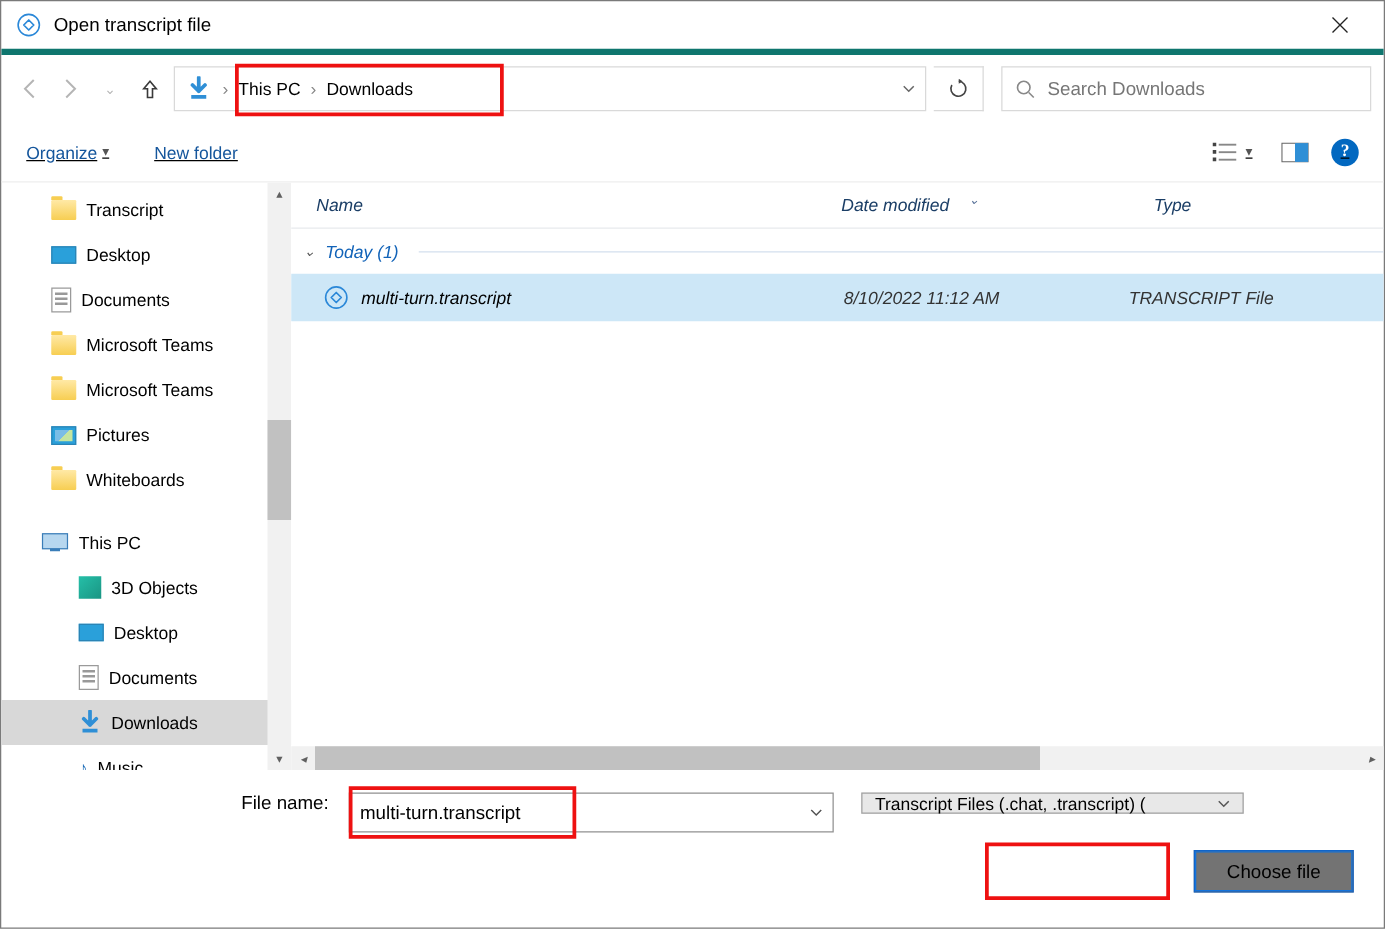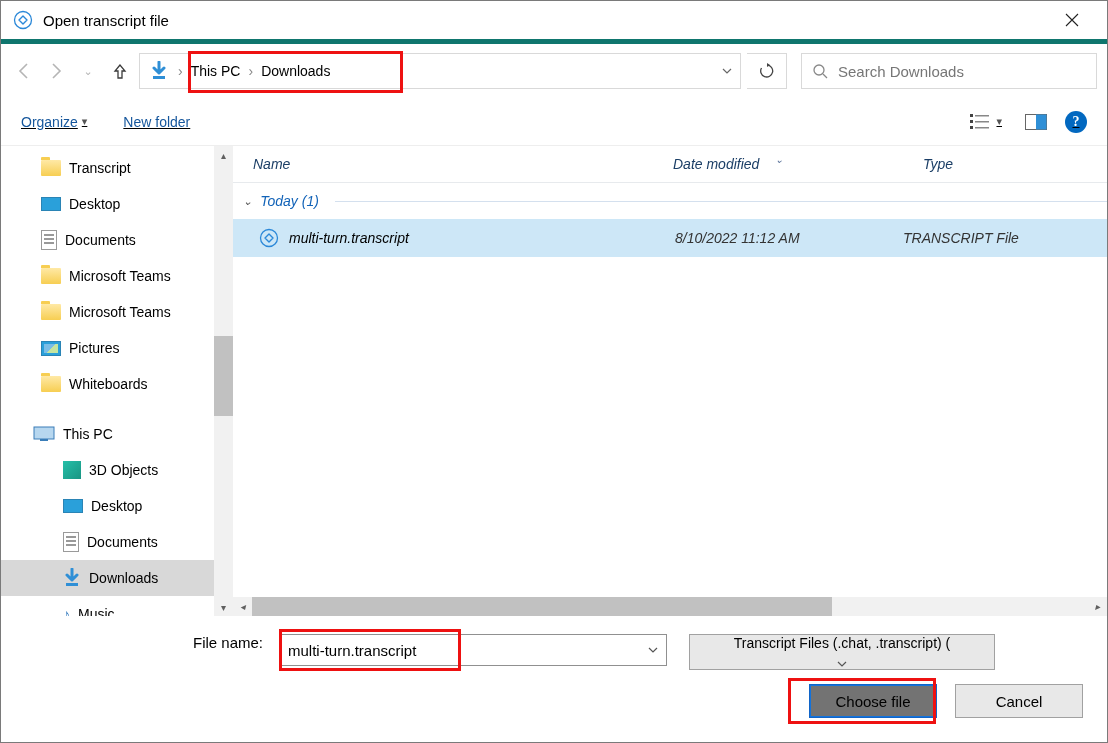--- a/index.html
+++ b/index.html
@@ -63,21 +63,21 @@
 .hscroll .track{flex:1; height:19px; position:relative;}
 .hscroll .thumb{position:absolute; left:0; top:0; height:19px; width:580px; background:#c1c1c1;}
 .hscroll .arrow{width:19px;height:19px;display:flex;align-items:center;justify-content:center;color:#606060;font-size:10px;}
 .bottom { padding: 18px 22px 16px; }
 .fnrow { display:flex; align-items:flex-start; gap:8px; margin-bottom:14px; position:relative;}
 .fnlabel { width: 248px; text-align:right; padding-right:8px; font-size:15px;}
 .fninput { width:388px; height:32px; border:1px solid #909090; padding:0 8px; font-size:15px; position:relative;}
 .fninput-wrap{position:relative;}
 .fninput-drop{position:absolute; right:1px; top:1px; width:26px; height:30px; display:flex;align-items:center;justify-content:center;color:#555;}
 .fn-redbox{position:absolute; left:256px; top:-5px; width:182px; height:42px; border:3px solid #e11; pointer-events:none;}
-.filter { width:306px; height:36px; border:1px solid #a1a1a1; background:#e8e8e8; display:flex; align-items:center; padding:0 10px; margin-left:14px; gap:6px;flex-direction:column;}
+.filter { width:306px; height:17px; border:1px solid #a1a1a1; background:#e8e8e8; display:flex; align-items:center; padding:0 10px; margin-left:14px; gap:6px;}
 .btnrow { display:flex; justify-content:flex-end; gap:18px; padding-right:2px; position:relative;}
 .btn { width:128px; height:34px; border:1px solid #a1a1a1; background:#e8e8e8; display:flex; align-items:center; justify-content:center; font-size:15px; cursor:pointer;}
 .btn.primary { background:#737373; border:1px solid #1064c8; box-shadow: inset 0 0 0 1px #1373dc;}
 .btn-redbox{position:absolute; right:149px; top:-6px; width:148px; height:46px; border:3px solid #e11; pointer-events:none;}
 svg { display:block; }
 .chev{font-size:11px;color:#555;}
 </style>
 </head>
 <body>
 
@@ -303,16 +303,15 @@
       <span class="chev">
           <svg width="10" height="10" viewBox="0 0 10 10">
             <path d="M1 3 L5 7 L9 3" fill="none" stroke="#555" stroke-width="1.2"></path>
           </svg>
         </span>
     </div>
     <div class="fn-redbox"></div>
   </div>
   <div class="btnrow">
     <div class="btn primary">Choose file</div>
-    <div class="btn">Cancel</div>
     <div class="btn-redbox"></div>
   </div>
 </div>
 
 </body></html>

